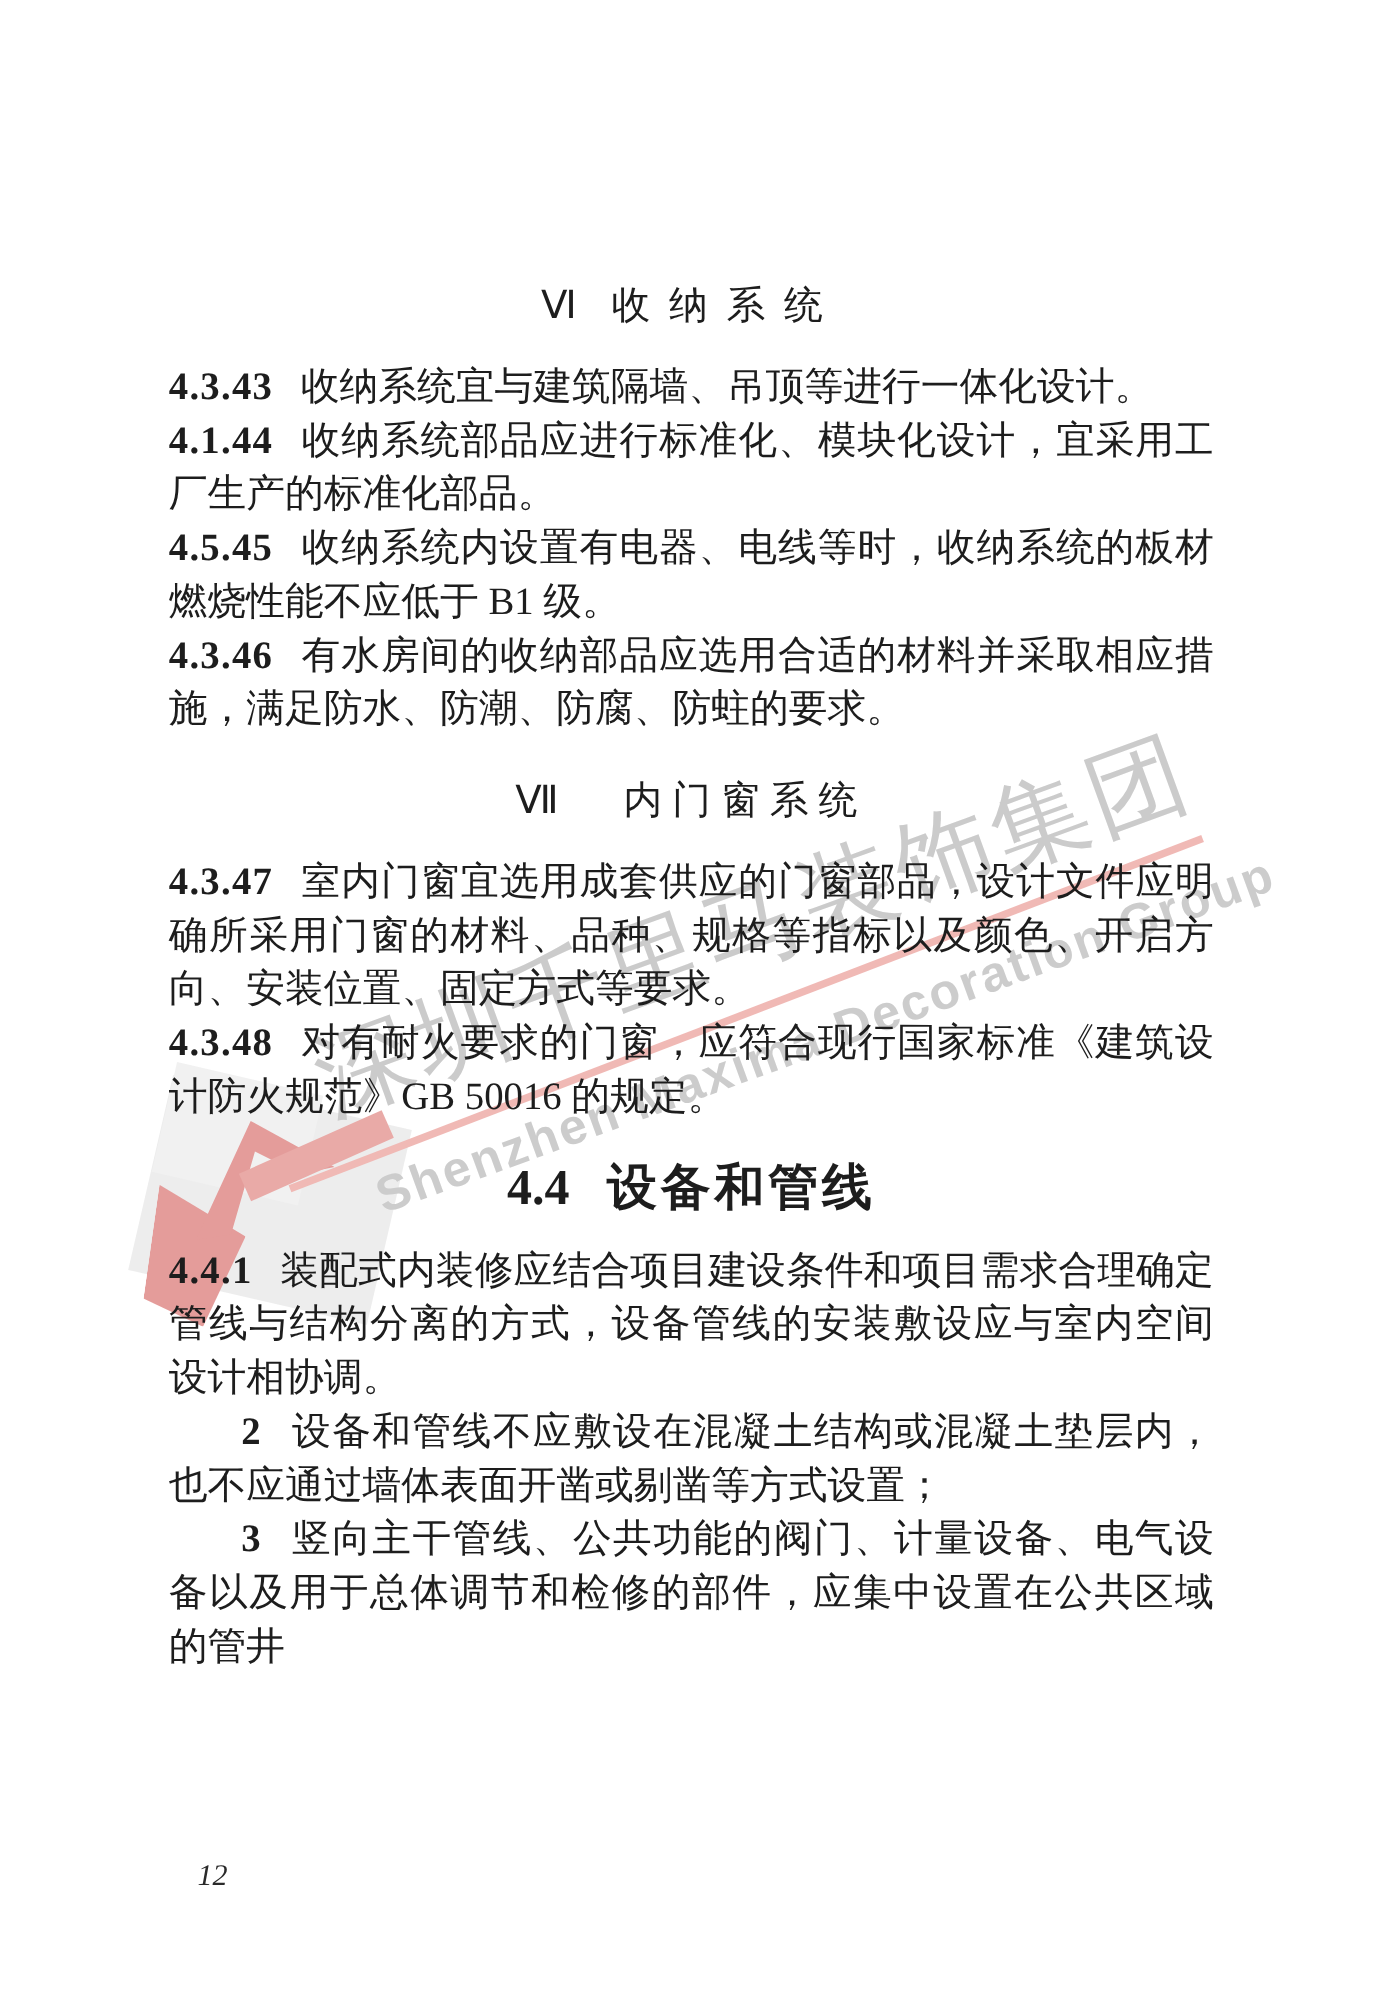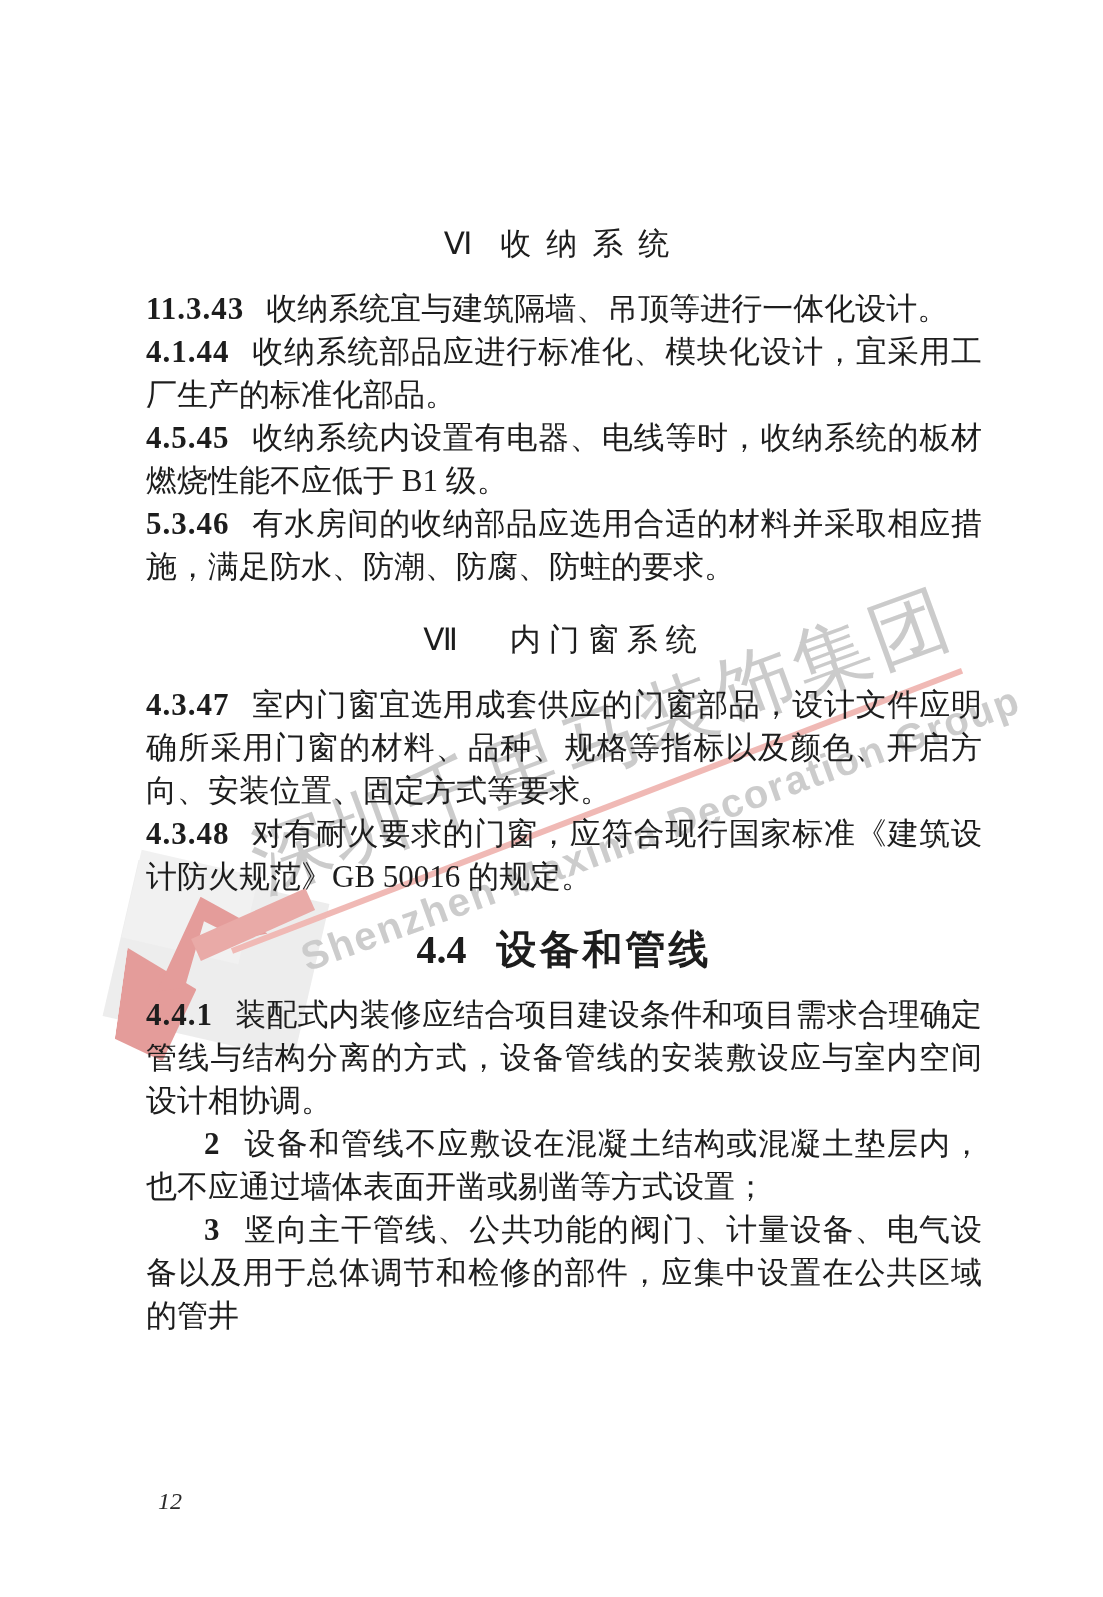--- a/index.html
+++ b/index.html
@@ -61,21 +61,21 @@
   .wm-en {
     position:absolute; left:295px; top:938px;
     font-size:40px; font-weight:bold; letter-spacing:2px;
     color:#c7c7c7; white-space:nowrap;
     transform:rotate(-20deg); transform-origin:0 0;
     font-family:"Liberation Sans", sans-serif;
   }
 
   
   .content {
-    position:absolute; left:146px; top:192px; width:836px;
+    position:absolute; left:135px; top:192px; width:836px;
     z-index:1;
     font-size:31px; line-height:43px;
     color:#1d1d1d;
     text-align:justify;
   }
   .content p { margin:0; }
   .clause .num {
     font-weight:bold;
     letter-spacing:1px;
     margin-right:22px;
@@ -114,27 +114,27 @@
     <div class="wm-line"></div>
     <div class="wm-cn">深圳千里马装饰集团</div>
     <div class="wm-en">Shenzhen Maxima Decoration Group</div>
   </div>
 
   <div class="content">
 
     <h2 class="sub"><span class="roman">Ⅵ</span><span class="title-wide">收纳系统</span></h2>
 
 
-    <p class="clause"><span class="num">11.3.43</span><span>收纳系统宜与建筑隔墙、吊顶等进行一体化设计。</span></p>
+    <p class="clause"><span class="num">4.3.43</span><span>收纳系统宜与建筑隔墙、吊顶等进行一体化设计。</span></p>
 
     <p class="clause"><span class="num">4.1.44</span><span>收纳系统部品应进行标准化、模块化设计，宜采用工厂生产的标准化部品。</span></p>
 
     <p class="clause"><span class="num">4.5.45</span><span>收纳系统内设置有电器、电线等时，收纳系统的板材燃烧性能不应低于 B1 级。</span></p>
 
-    <p class="clause"><span class="num">5.3.46</span><span>有水房间的收纳部品应选用合适的材料并采取相应措施，满足防水、防潮、防腐、防蛀的要求。</span></p>
+    <p class="clause"><span class="num">4.3.46</span><span>有水房间的收纳部品应选用合适的材料并采取相应措施，满足防水、防潮、防腐、防蛀的要求。</span></p>
 
     <h2 class="sub"><span class="roman">Ⅶ</span><span class="title-med">内门窗系统</span></h2>
 
     <p class="clause"><span class="num">4.3.47</span><span>室内门窗宜选用成套供应的门窗部品，设计文件应明确所采用门窗的材料、品种、规格等指标以及颜色、开启方向、安装位置、固定方式等要求。</span></p>
 
     <p class="clause"><span class="num">4.3.48</span><span>对有耐火要求的门窗，应符合现行国家标准《建筑设计防火规范》GB 50016 的规定。</span></p>
 
     <h2 class="major"><span class="num">4.4</span><span class="title">设备和管线</span></h2>
 
     <p class="clause"><span class="num">4.4.1</span><span>装配式内装修应结合项目建设条件和项目需求合理确定管线与结构分离的方式，设备管线的安装敷设应与室内空间设计相协调。</span></p>

